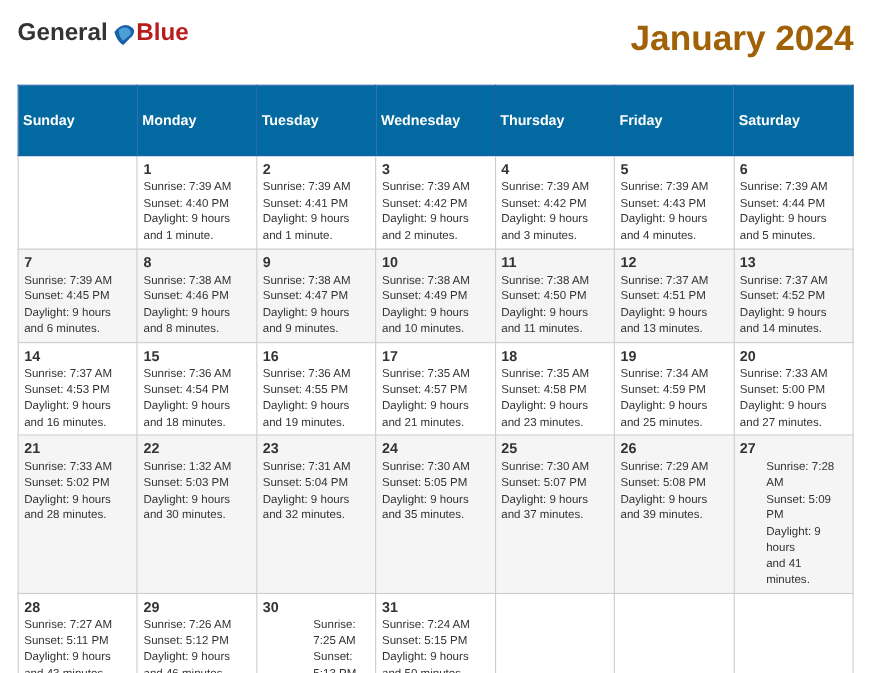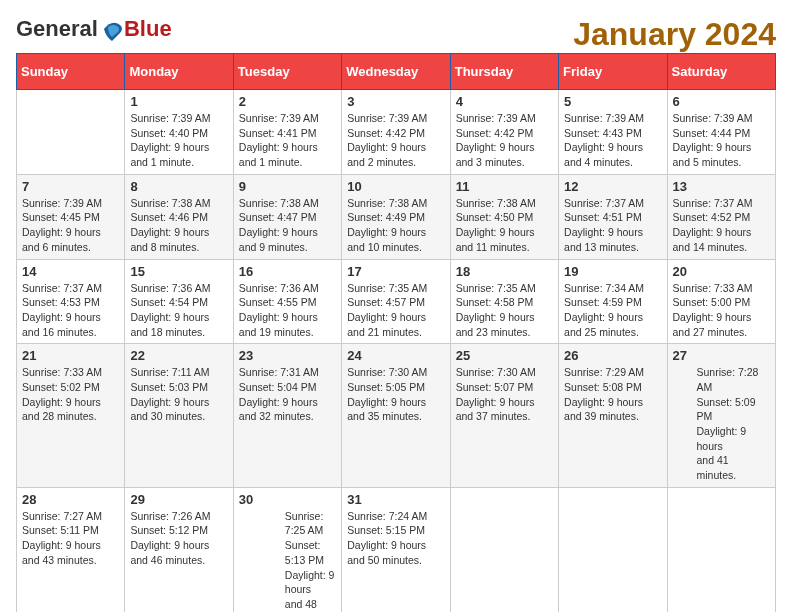--- a/index.html
+++ b/index.html
@@ -7,21 +7,21 @@
       font-family: Arial, sans-serif;
       background: #fff;
       width: 792px;
       min-height: 612px;
       padding: 16px;
     }
     .header {
       display: flex;
       justify-content: space-between;
       align-items: flex-start;
-      margin-bottom: 0;
+      margin-bottom: 24px;
     }
     .logo {
       display: flex;
       flex-direction: column;
       align-items: flex-start;
     }
     .logo-text {
       display: flex;
       align-items: center;
       font-size: 22px;
@@ -50,23 +50,23 @@
       font-size: 16px;
       font-weight: normal;
       color: #444;
     }
     .calendar {
       width: 100%;
       border-collapse: collapse;
       border: 1px solid #ccc;
     }
     .calendar th {
-      background-color: #ef4444;
+      background-color: #0369a1;
       color: #fff;
-      padding: 10px 4px;
+      padding: 24px 4px;
       text-align: left;
       font-size: 13px;
       border: 1px solid #1a5fa8;
     }
     .calendar td {
       border: 1px solid #ccc;
       vertical-align: top;
       padding: 4px 5px;
       width: calc(100% / 7);
       min-height: 80px;
@@ -274,21 +274,21 @@
       <tr>
         <td>
           <span class="day-number">21</span>
           <div class="day-info" style="white-space: pre-line;">Sunrise: 7:33 AM
 Sunset: 5:02 PM
 Daylight: 9 hours
 and 28 minutes.</div>
         </td>
         <td>
           <span class="day-number">22</span>
-          <div class="day-info" style="white-space: pre-line;">Sunrise: 7:11 AM
+          <div class="day-info" style="white-space: pre-line;">Sunrise: 1:32 AM
 Sunset: 5:03 PM
 Daylight: 9 hours
 and 30 minutes.</div>
         </td>
         <td>
           <span class="day-number">23</span>
           <div class="day-info" style="white-space: pre-line;">Sunrise: 7:31 AM
 Sunset: 5:04 PM
 Daylight: 9 hours
 and 32 minutes.</div>

